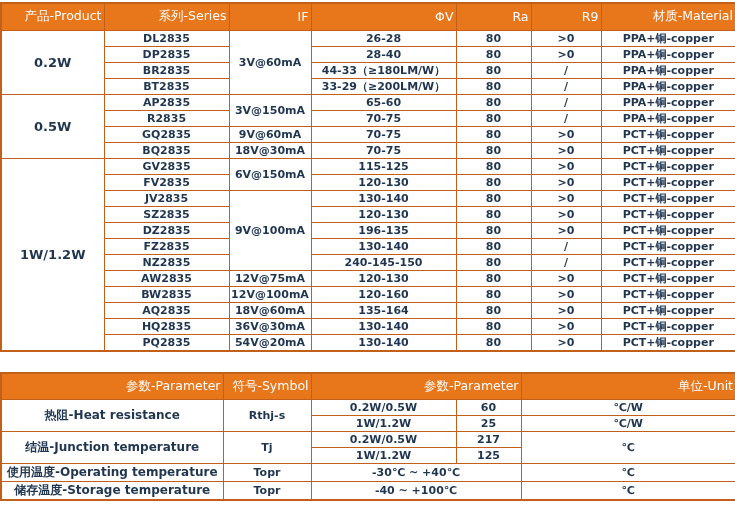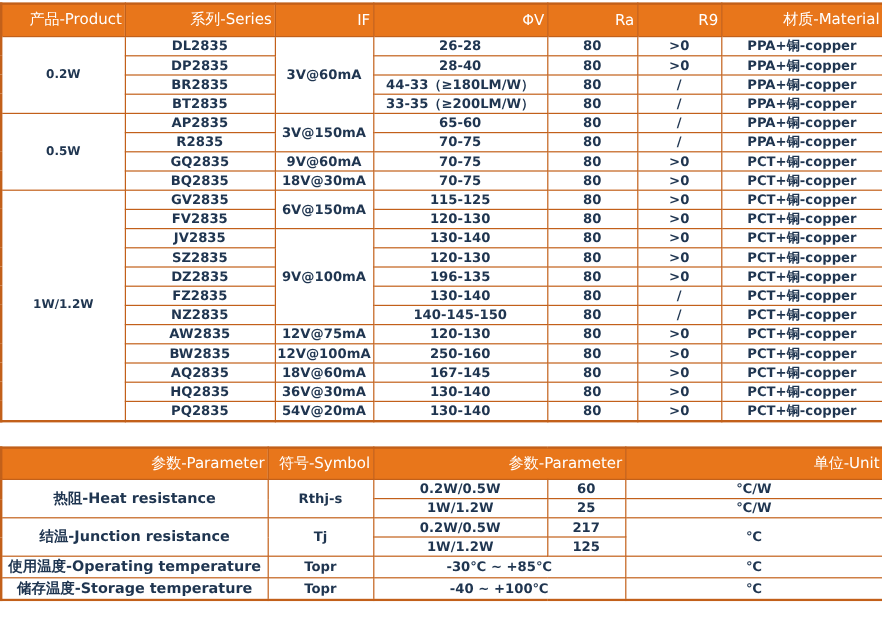--- a/index.html
+++ b/index.html
@@ -32,21 +32,21 @@
     font-size: 11px;
     font-weight: bold;
     color: #1f3550;
     text-align: center;
     vertical-align: middle;
     padding: 0 1px;
     white-space: nowrap;
     overflow: hidden;
     background: #ffffff;
   }
-  td.product { font-size: 10px; }
+  td.product { font-size: 13px; }
   td.pname   { font-size: 12px; }
   .param-table { margin-top: 20px; }
 </style>
 </head>
 <body>
 
 <div class="page">
 
   <table class="spec-table">
     <colgroup>
@@ -88,21 +88,21 @@
         </tr>
         <tr>
           <td>BR2835</td>
           <td>44-33（≥180LM/W）</td>
           <td>80</td>
           <td>/</td>
           <td>PPA+铜-copper</td>
         </tr>
         <tr>
           <td>BT2835</td>
-          <td>33-35（≥200LM/W）</td>
+          <td>33-29（≥200LM/W）</td>
           <td>80</td>
           <td>/</td>
           <td>PPA+铜-copper</td>
         </tr>
         <tr>
           <td rowspan="4" class="product">0.5W</td>
           <td>AP2835</td>
           <td rowspan="2">3V@150mA</td>
           <td>65-60</td>
           <td>80</td>
@@ -172,45 +172,45 @@
         </tr>
         <tr>
           <td>FZ2835</td>
           <td>130-140</td>
           <td>80</td>
           <td>/</td>
           <td>PCT+铜-copper</td>
         </tr>
         <tr>
           <td>NZ2835</td>
-          <td>140-145-150</td>
+          <td>240-145-150</td>
           <td>80</td>
           <td>/</td>
           <td>PCT+铜-copper</td>
         </tr>
         <tr>
           <td>AW2835</td>
           <td>12V@75mA</td>
           <td>120-130</td>
           <td>80</td>
           <td>&gt;0</td>
           <td>PCT+铜-copper</td>
         </tr>
         <tr>
           <td>BW2835</td>
           <td>12V@100mA</td>
-          <td>250-160</td>
+          <td>120-160</td>
           <td>80</td>
           <td>&gt;0</td>
           <td>PCT+铜-copper</td>
         </tr>
         <tr>
           <td>AQ2835</td>
           <td>18V@60mA</td>
-          <td>167-145</td>
+          <td>135-164</td>
           <td>80</td>
           <td>&gt;0</td>
           <td>PCT+铜-copper</td>
         </tr>
         <tr>
           <td>HQ2835</td>
           <td>36V@30mA</td>
           <td>130-140</td>
           <td>80</td>
           <td>&gt;0</td>
@@ -250,34 +250,34 @@
           <td>0.2W/0.5W</td>
           <td>60</td>
           <td>℃/W</td>
         </tr>
         <tr>
           <td>1W/1.2W</td>
           <td>25</td>
           <td>℃/W</td>
         </tr>
         <tr>
-          <td rowspan="2" class="pname">结温-Junction resistance</td>
+          <td rowspan="2" class="pname">结温-Junction temperature</td>
           <td rowspan="2">Tj</td>
           <td>0.2W/0.5W</td>
           <td>217</td>
           <td rowspan="2">℃</td>
         </tr>
         <tr>
           <td>1W/1.2W</td>
           <td>125</td>
         </tr>
         <tr>
           <td class="pname">使用温度-Operating temperature</td>
           <td>Topr</td>
-          <td colspan="2">-30℃ ~ +85℃</td>
+          <td colspan="2">-30℃ ~ +40℃</td>
           <td>℃</td>
         </tr>
         <tr>
           <td class="pname">储存温度-Storage temperature</td>
           <td>Topr</td>
           <td colspan="2">-40 ~ +100℃</td>
           <td>℃</td>
         </tr>
       </tbody>
   </table>

